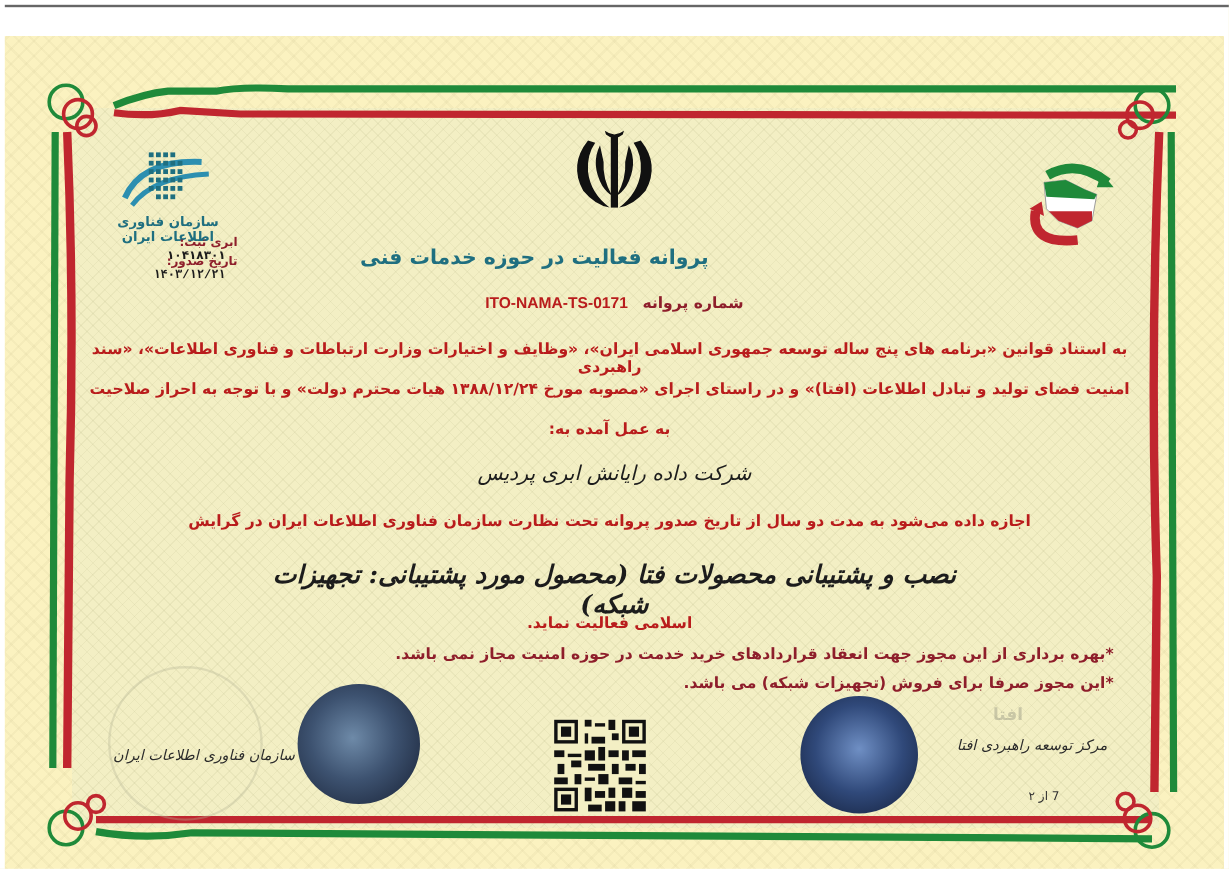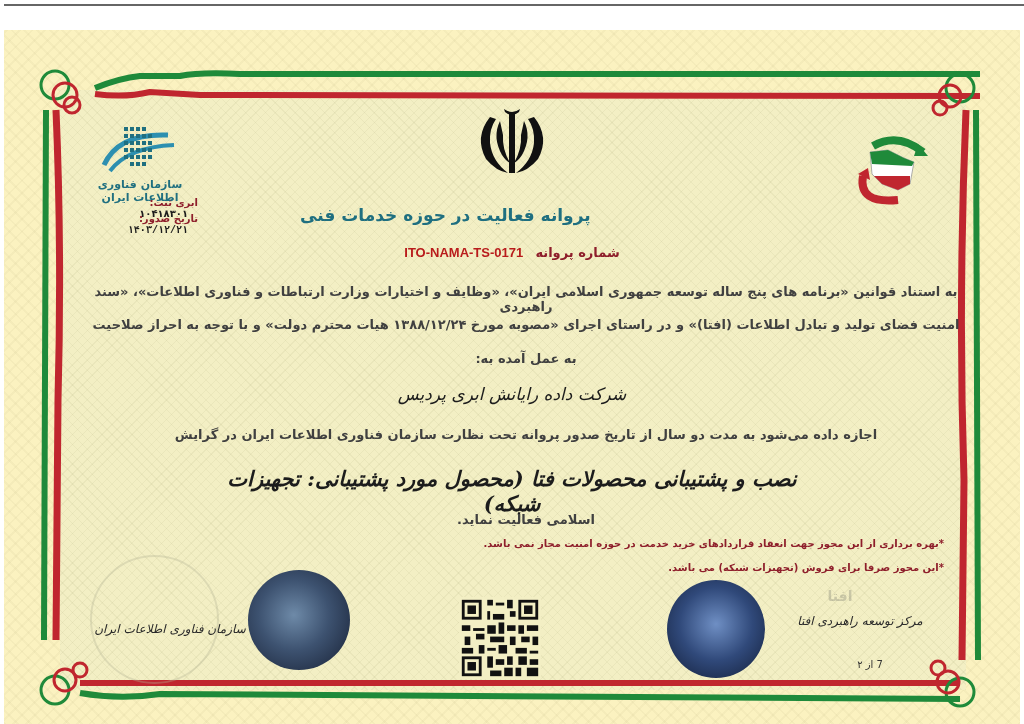--- a/index.html
+++ b/index.html
@@ -29,24 +29,24 @@
   .b { font-weight:bold; }
   .teal { color:#1f6f80; }
   .maroon { color:#8e1e2b; }
   .dark { color:#1c1c1c; }
 
   .emblem { left:472px; top:107px; width:80px; height:72px; }
   .title { left:300px; top:205px; width:424px; text-align:left; font-size:17px; }
   .license-no { left:300px; top:245px; width:424px; text-align:center; font-size:13px; }
   .license-no .code { font-family:"Liberation Sans", sans-serif; font-weight:bold; color:#b91c1c; font-size:13px; margin-right:8px; }
 
-  .body-line { left:84px; width:884px; text-align:center; font-size:13px; font-weight:bold; color:#404040; }
+  .body-line { left:66px; width:884px; text-align:center; font-size:13px; font-weight:bold; color:#b91c1c; }
   .cursive { left:200px; width:624px; text-align:center; font-family:"DejaVu Serif", serif; font-style:italic; color:#1c1c1c; }
 
-  .note { right:80px; font-size:10px; font-weight:bold; color:#8e1e2b; text-align:left; }
+  .note { right:96px; font-size:13px; font-weight:bold; color:#8e1e2b; text-align:left; }
 
   .ito-logo { left:98px; top:125px; width:82px; height:52px; }
   .ito-name { left:80px; top:178px; width:120px; text-align:center; font-size:11px; font-weight:bold; color:#1f6f80; }
   .meta-row { font-size:10px; font-weight:bold; }
 
   .hologram { border-radius:50%; }
   .holo-left { left:248px; top:570px; width:102px; height:100px;
     background: radial-gradient(circle at 45% 45%, #6e8aa8 0%, #3d5270 45%, #243148 80%, #1b2538 100%); }
   .holo-right { left:667px; top:580px; width:98px; height:98px;
     background: radial-gradient(circle at 50% 45%, #6f8fc4 0%, #30497a 50%, #1b2a4a 85%, #111b30 100%); }

